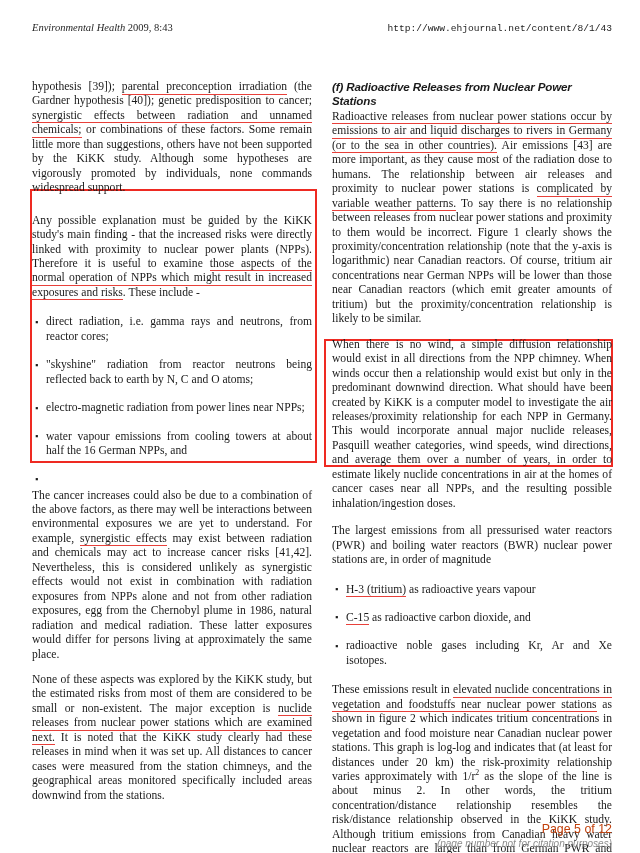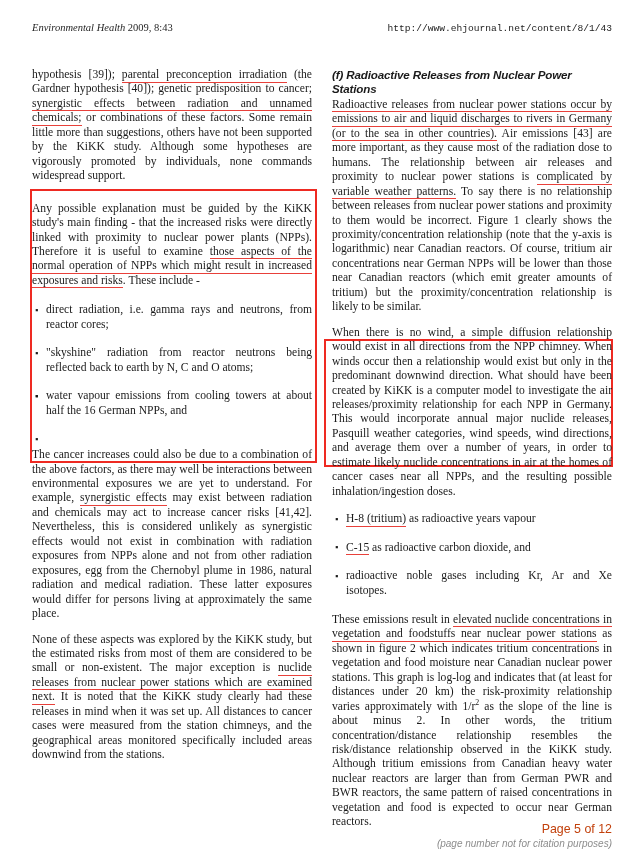--- a/index.html
+++ b/index.html
@@ -41,21 +41,21 @@
   }
 
   
   .cols {
     position: absolute;
     left: 32px; top: 68px;
     width: 580px;
   }
   .col {
     position: absolute;
-    top: 0;
+    top: 12px;
     width: 280px;
   }
   .col-left  { left: 0; }
   .col-right { left: 300px; }
 
   p.tx {
     margin: 0 0 11px 0;
     font-size: 11.6px;
     line-height: 14.45px;
     text-align: justify;
@@ -149,42 +149,43 @@
     <div class="col col-left">
 
       <p class="tx"><span>hypothesis [39]); </span><u class="r">parental preconception irradiation</u><span> (the Gardner hypothesis [40]); genetic predisposition to cancer; </span><u class="r">synergistic effects between radiation and unnamed chemicals;</u><span> or combinations of these factors. Some remain little more than suggestions, others have not been supported by the KiKK study. Although some hypotheses are vigorously promoted by individuals, none commands widespread support.</span></p>
 
       <div class="boxed-body" style="padding:7px 8px 6px 8px; margin:0 -8px 10px -8px;">
         <p class="tx" style="margin-bottom:15px;"><span>Any possible explanation must be guided by the KiKK study's main finding - that the increased risks were directly linked with proximity to nuclear power plants (NPPs). Therefore it is useful to examine </span><u class="r">those aspects of the normal operation of NPPs which might result in increased exposures and risks</u><span>. These include -</span></p>
 
         <div class="bullets">
           <p class="bul" style="margin-bottom:14px;"><span class="dot">▪</span><span>direct radiation, i.e. gamma rays and neutrons, from reactor cores;</span></p>
           <p class="bul" style="margin-bottom:14px;"><span class="dot">▪</span><span>"skyshine" radiation from reactor neutrons being reflected back to earth by N, C and O atoms;</span></p>
-          <p class="bul" style="margin-bottom:14px;"><span class="dot">▪</span></p>
+          <p class="bul" style="margin-bottom:14px;"><span class="dot">▪</span><span>electro-magnetic radiation from power lines near NPPs;</span></p>
           <p class="bul" style="margin-bottom:14px;"><span class="dot">▪</span><span>water vapour emissions from cooling towers at about half the 16 German NPPs, and</span></p>
           <p class="bul"><span class="dot">▪</span></p>
         </div>
       </div>
 
       <p class="tx"><span>The cancer increases could also be due to a combination of the above factors, as there may well be interactions between environmental exposures we are yet to understand. For example, </span><u class="r">synergistic effects</u><span> may exist between radiation and chemicals may act to increase cancer risks [41,42]. Nevertheless, this is considered unlikely as synergistic effects would not exist in combination with radiation exposures from NPPs alone and not from other radiation exposures, egg from the Chernobyl plume in 1986, natural radiation and medical radiation. These latter exposures would differ for persons living at approximately the same place.</span></p>
 
       <p class="tx last"><span>None of these aspects was explored by the KiKK study, but the estimated risks from most of them are considered to be small or non-existent. The major exception is </span><u class="r">nuclide releases from nuclear power stations which are examined next.</u><span> It is noted that the KiKK study clearly had these releases in mind when it was set up. All distances to cancer cases were measured from the station chimneys, and the geographical areas monitored specifically included areas downwind from the stations.</span></p>
     </div>
 
     <div class="col col-right">
 
       <p class="hd-f">(f) Radioactive Releases from Nuclear Power Stations</p>
 
       <p class="tx"><u class="r">Radioactive releases from nuclear power stations occur by emissions to air and liquid discharges to rivers in Germany (or to the sea in other countries).</u><span> Air emissions [43] are more important, as they cause most of the radiation dose to humans. The relationship between air releases and proximity to nuclear power stations is </span><u class="r">complicated by variable weather patterns.</u><span> To say there is no relationship between releases from nuclear power stations and proximity to them would be incorrect. Figure 1 clearly shows the proximity/concentration relationship (note that the y-axis is logarithmic) near Canadian reactors. Of course, tritium air concentrations near German NPPs will be lower than those near Canadian reactors (which emit greater amounts of tritium) but the proximity/concentration relationship is likely to be similar.</span></p>
 
       <p class="tx" style="margin-bottom:13px;"><span>When there is no wind, a simple diffusion relationship would exist in all directions from the NPP chimney. When winds occur then a relationship would exist but only in </span><span>the predominant downwind direction. What should have been created by KiKK is a computer model to investigate the air releases/proximity relationship for each NPP in Germany. This would incorporate annual major nuclide releases, Pasquill weather categories, wind speeds, wind directions, and average them over a number of years, in order to estimate likely nuclide concentrations in air at the homes of cancer cases near all NPPs, and the resulting possible inhalation/ingestion doses.</span></p>
 
+      <p class="tx" style="margin-bottom:15px;"><span>The largest emissions from all pressurised water reactors (PWR) and boiling water reactors (BWR) nuclear power stations are, in order of magnitude</span></p>
 
       <div class="bullets" style="margin-bottom:15px;">
-        <p class="bul" style="margin-bottom:14px;"><span class="dot">▪</span><u class="r">H-8 (tritium)</u><span> as radioactive years vapour</span></p>
+        <p class="bul" style="margin-bottom:14px;"><span class="dot">▪</span><u class="r">H-3 (tritium)</u><span> as radioactive years vapour</span></p>
         <p class="bul" style="margin-bottom:14px;"><span class="dot">▪</span><u class="r">C-15</u><span> as radioactive carbon dioxide, and</span></p>
         <p class="bul"><span class="dot">▪</span><span>radioactive noble gases including Kr, Ar and Xe isotopes.</span></p>
       </div>
 
       <p class="tx last"><span>These emissions result in </span><u class="r">elevated nuclide concentrations in vegetation and foodstuffs near nuclear power stations</u><span> as shown in figure 2 which indicates tritium concentrations in vegetation and food moisture near Canadian nuclear power stations. This graph is log-log and indicates that (at least for distances under 20 km) the risk-proximity relationship varies approximately with 1/r</span><sup>2</sup><span> as the slope of the line is about minus 2. In other words, the tritium concentration/distance relationship resembles the risk/distance relationship observed in the KiKK study. Although tritium emissions from Canadian heavy water nuclear reactors are larger than from German PWR and BWR reactors, the same pattern of raised concentrations in vegetation and food is expected to occur near German reactors.</span></p>
     </div>
   </div>
 
   <div class="footer">
     <div class="pg">Page 5 of 12</div>

